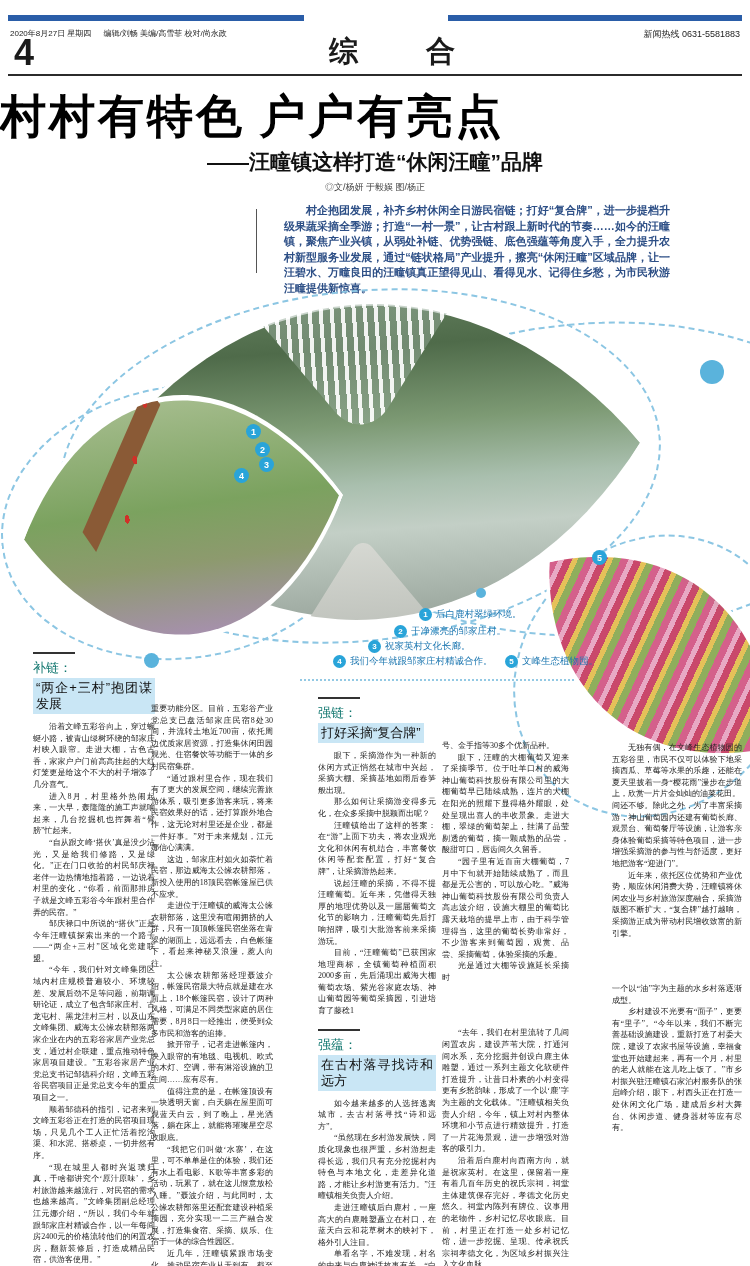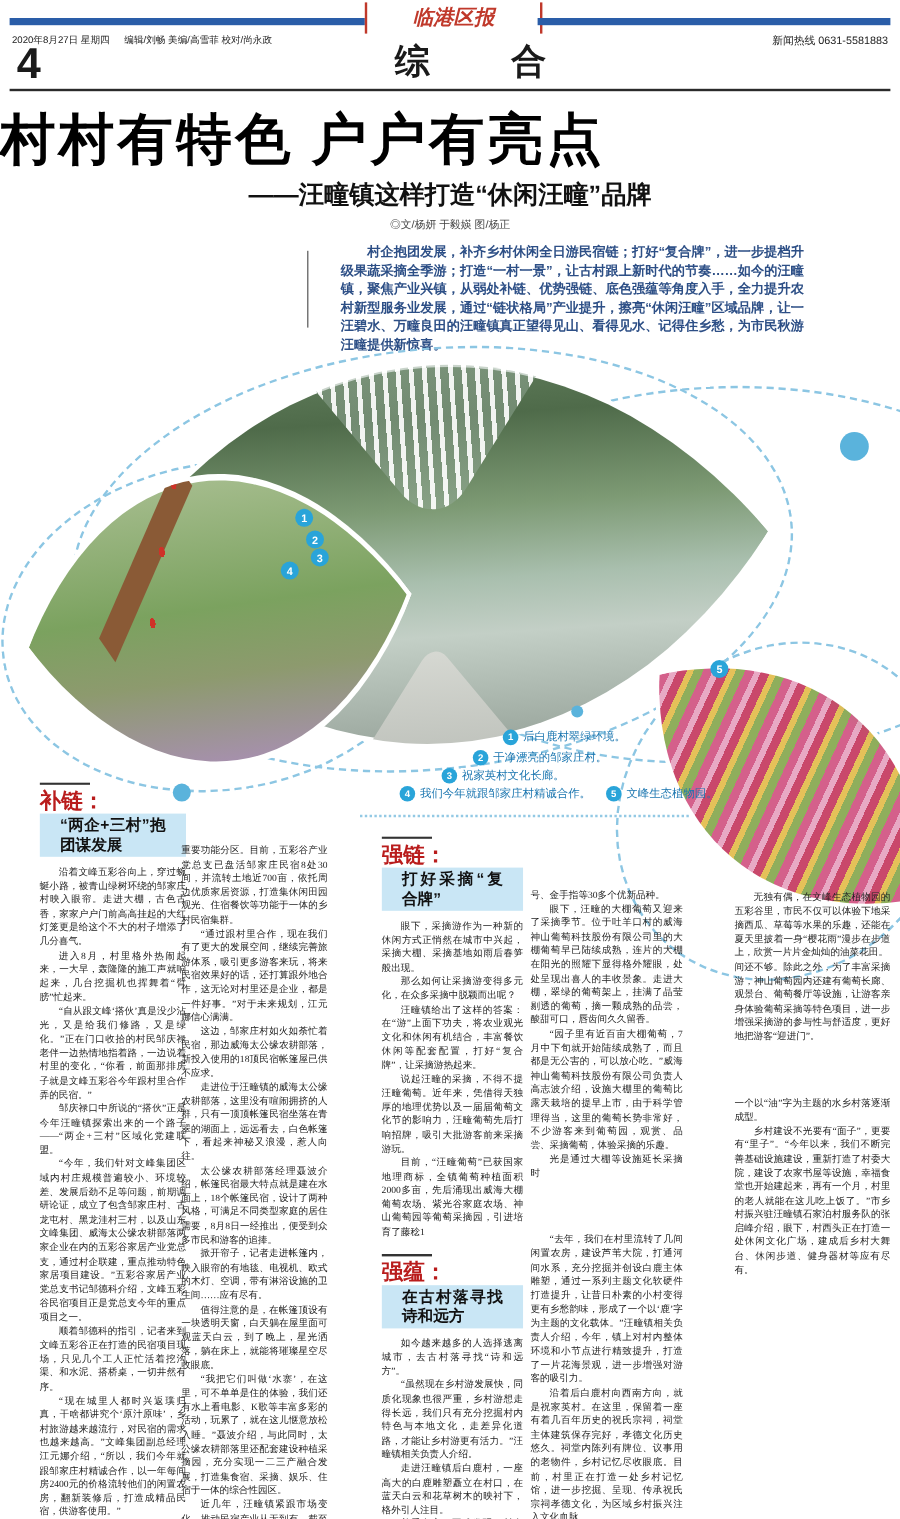--- a/index.html
+++ b/index.html
@@ -81,32 +81,31 @@
            line-height:11.6px;color:#222;text-align:justify;overflow:hidden;z-index:5;}
   #col1{left:33px;top:652px;width:122px;height:614px;}
   #col2{left:151px;top:703px;width:122px;height:563px;}
   #col3{left:318px;top:697px;width:118px;height:569px;}
   #col4{left:442px;top:740px;width:127px;height:526px;}
   #col6{left:612px;top:742px;width:130px;height:524px;}
   .para{margin:0;text-indent:2em;}
   .para.cont{text-indent:0;}
   .sec-head{font-family:"Liberation Sans",sans-serif;margin-bottom:7px;}
   .sec-head::before{content:'';display:block;width:42px;border-top:2px solid #333;margin-bottom:5px;}
-  .sec-kicker{font-size:18px;font-weight:bold;line-height:17px;color:#b91c1c;}
-  .sec-title{display:inline-block;font-size:13px;font-weight:bold;line-height:16px;
-             background:#c9e6f5;padding:2px 17px;margin-top:2px;color:#111;}
+  .sec-kicker{font-size:13px;font-weight:normal;line-height:17px;color:#0f766e;}
+  .sec-title{display:inline-block;font-size:13px;font-weight:normal;line-height:16px;
+             background:#c9e6f5;padding:2px 3px;margin-top:2px;color:#111;}
   .colgap{height:44px;}
 </style>
 </head>
 <body>
 
 <div class="page">
 
   <div class="bar left"></div>
-  <div class="masthead">临港区报</div>
   <div class="bar right"></div>
   <div class="metaL">
     <span>2020年8月27日 星期四</span>
     <span>编辑/刘畅  美编/高雪菲  校对/尚永政</span>
   </div>
   <div class="metaR">新闻热线 0631-5581883</div>
   <div class="pageno">4</div>
   <div class="secname">综 合</div>
   <div class="toprule"></div>
 
@@ -228,20 +227,21 @@
     <div>
         <p class="para">“去年，我们在村里流转了几间闲置农房，建设芦苇大院，打通河间水系，充分挖掘并创设白鹿主体雕塑，通过一系列主题文化软硬件打造提升，让昔日朴素的小村变得更有乡愁韵味，形成了一个以‘鹿’字为主题的文化载体。”汪疃镇相关负责人介绍，今年，镇上对村内整体环境和小节点进行精致提升，打造了一片花海景观，进一步增强对游客的吸引力。</p>
         <p class="para">沿着后白鹿村向西南方向，就是祝家英村。在这里，保留着一座有着几百年历史的祝氏宗祠，祠堂主体建筑保存完好，孝德文化历史悠久。祠堂内陈列有牌位、议事用的老物件，乡村记忆尽收眼底。目前，村里正在打造一处乡村记忆馆，进一步挖掘、呈现、传承祝氏宗祠孝德文化，为区域乡村振兴注入文化血脉。</p>
       </div>
   </div>
 
   <div class="bodycol" id="col6">
     <div>
         <p class="para">无独有偶，在文峰生态植物园的五彩谷里，市民不仅可以体验下地采摘西瓜、草莓等水果的乐趣，还能在夏天里披着一身“樱花雨”漫步在步道上，欣赏一片片金灿灿的油菜花田。</p>
         <p class="para cont">间还不够。除此之外，为了丰富采摘游，神山葡萄园内还建有葡萄长廊、观景台、葡萄餐厅等设施，让游客亲身体验葡萄采摘等特色项目，进一步增强采摘游的参与性与舒适度，更好地把游客“迎进门”。</p>
+        <p class="para">近年来，依托区位优势和产业优势，顺应休闲消费大势，汪疃镇将休闲农业与乡村旅游深度融合，采摘游版图不断扩大，“复合牌”越打越响，采摘游正成为带动村民增收致富的新引擎。</p>
       </div>
     <div class="colgap"></div>
     <div>
         <p class="para cont">一个以“油”字为主题的水乡村落逐渐成型。</p>
         <p class="para">乡村建设不光要有“面子”，更要有“里子”。“今年以来，我们不断完善基础设施建设，重新打造了村委大院，建设了农家书屋等设施，幸福食堂也开始建起来，再有一个月，村里的老人就能在这儿吃上饭了。”市乡村振兴驻汪疃镇石家泊村服务队的张启峰介绍，眼下，村西头正在打造一处休闲文化广场，建成后乡村大舞台、休闲步道、健身器材等应有尽有。</p>
       </div>
   </div>
 
 </div>
 

